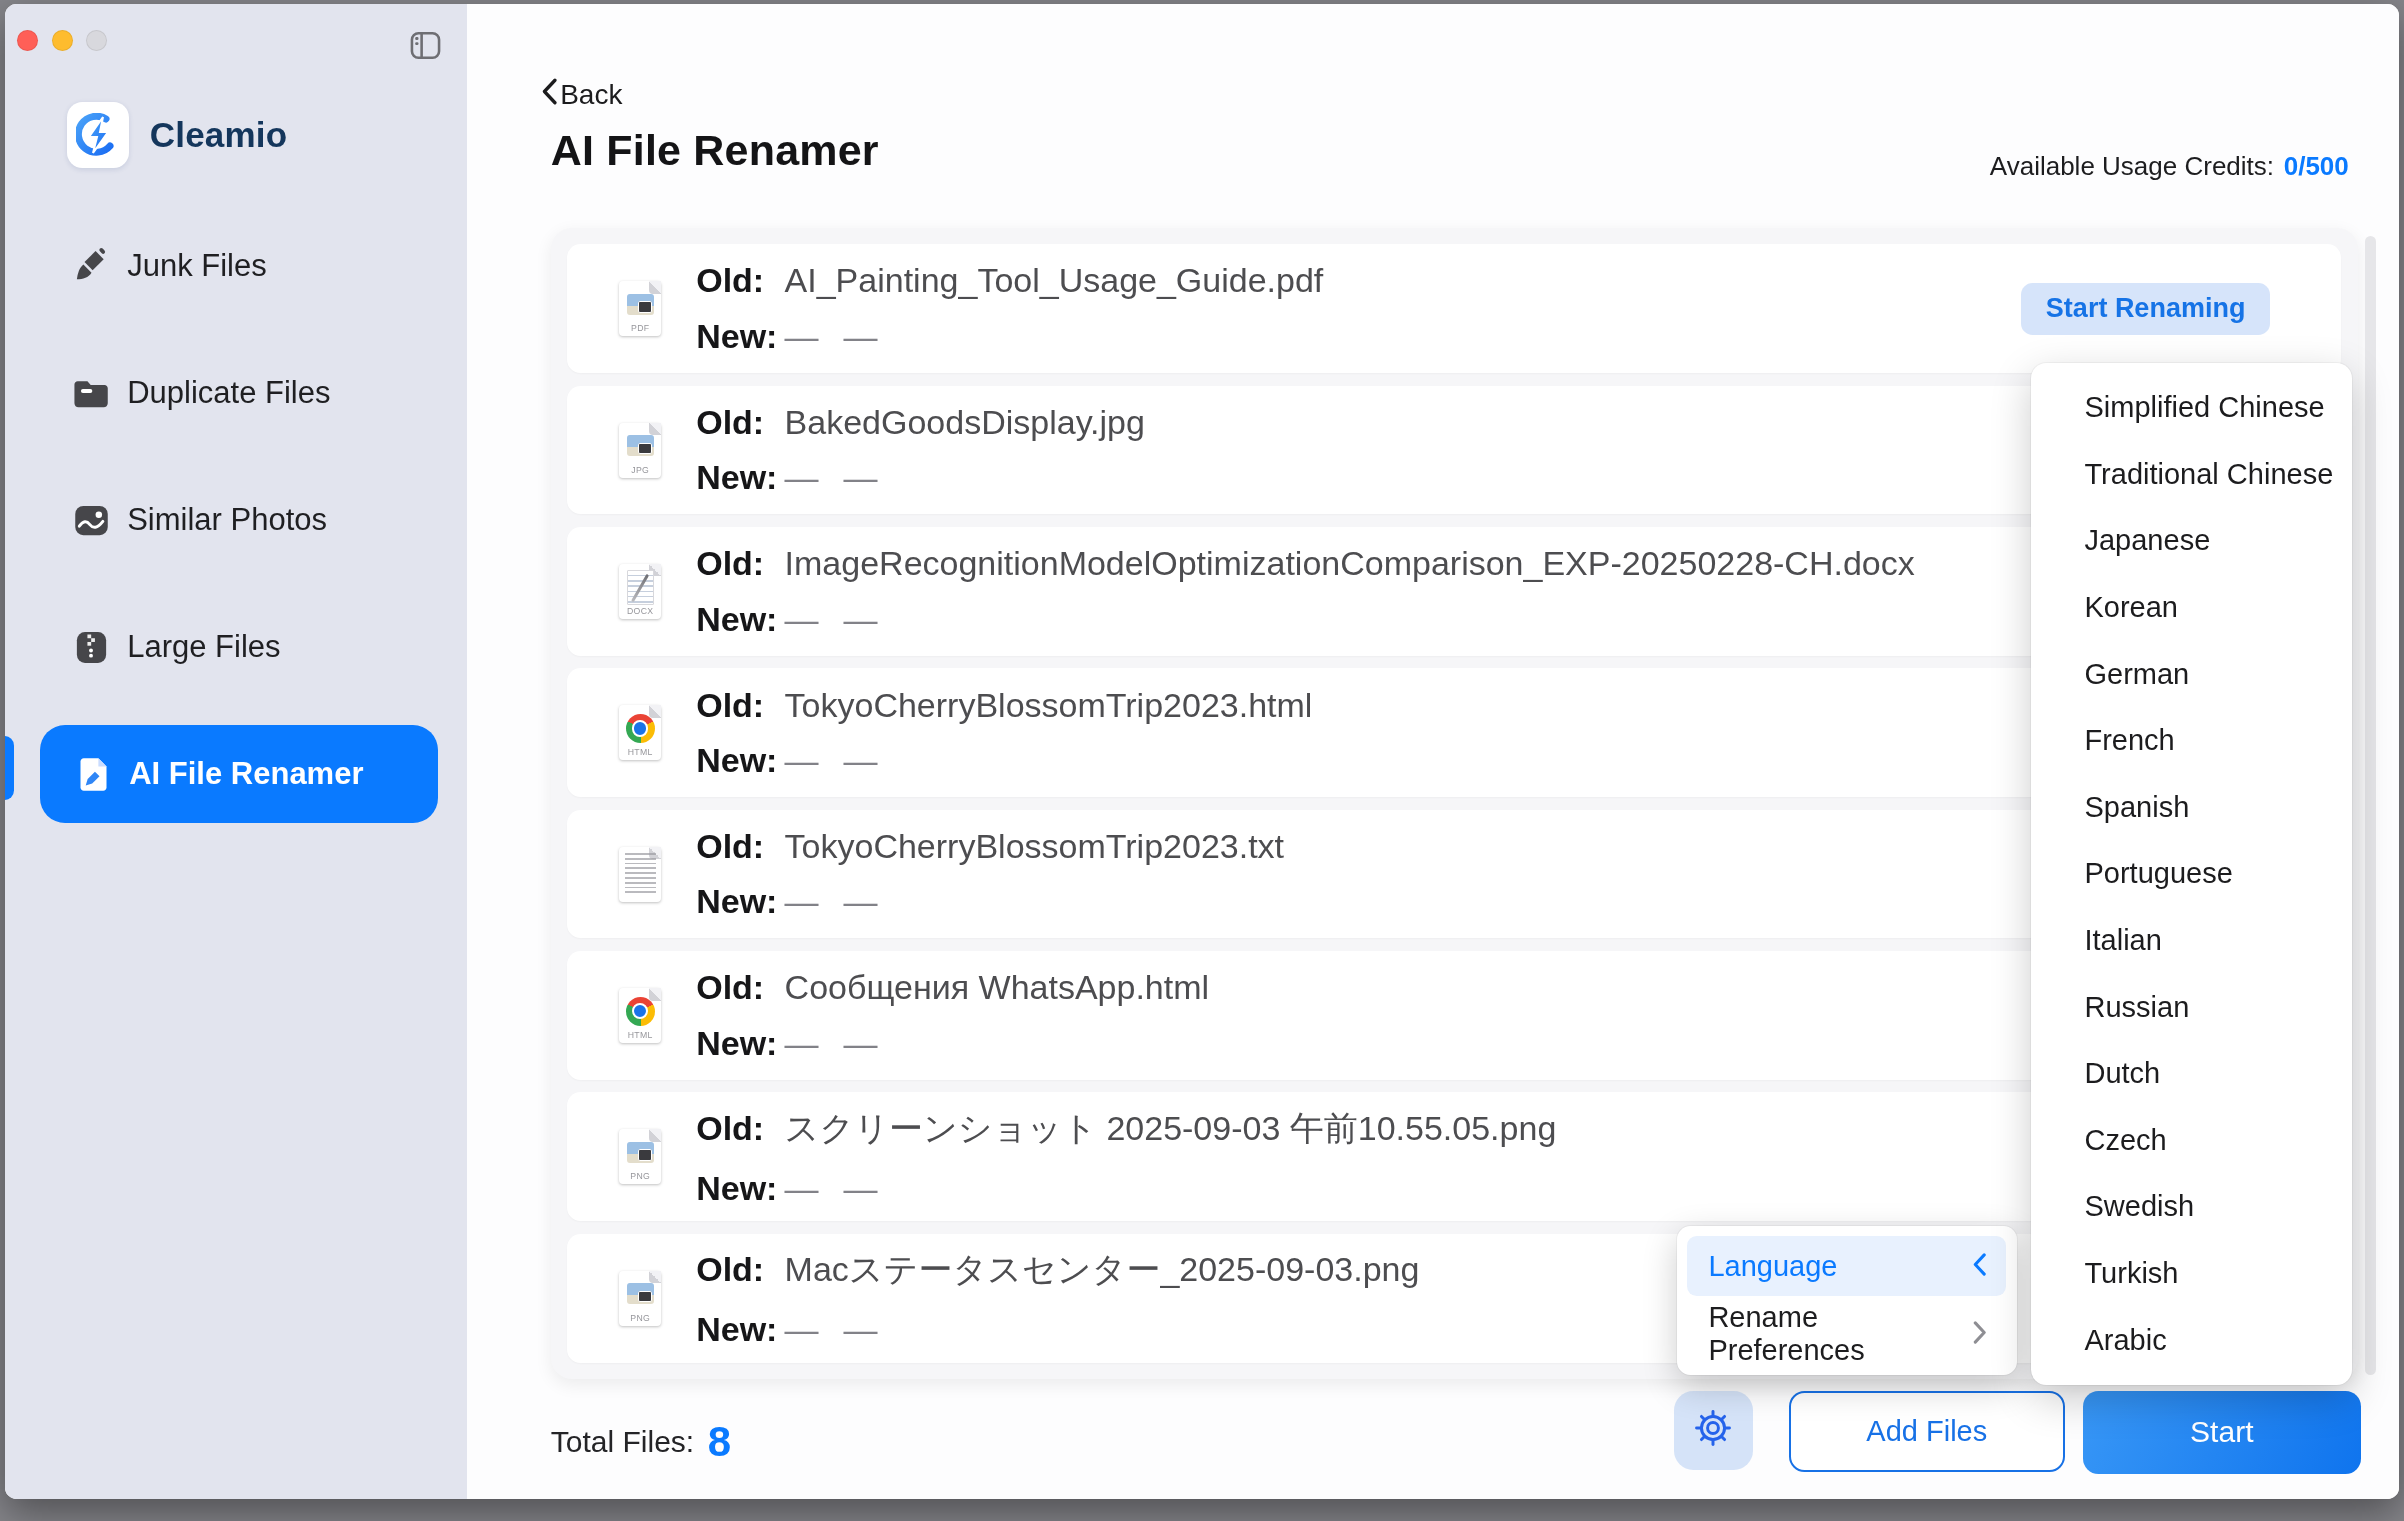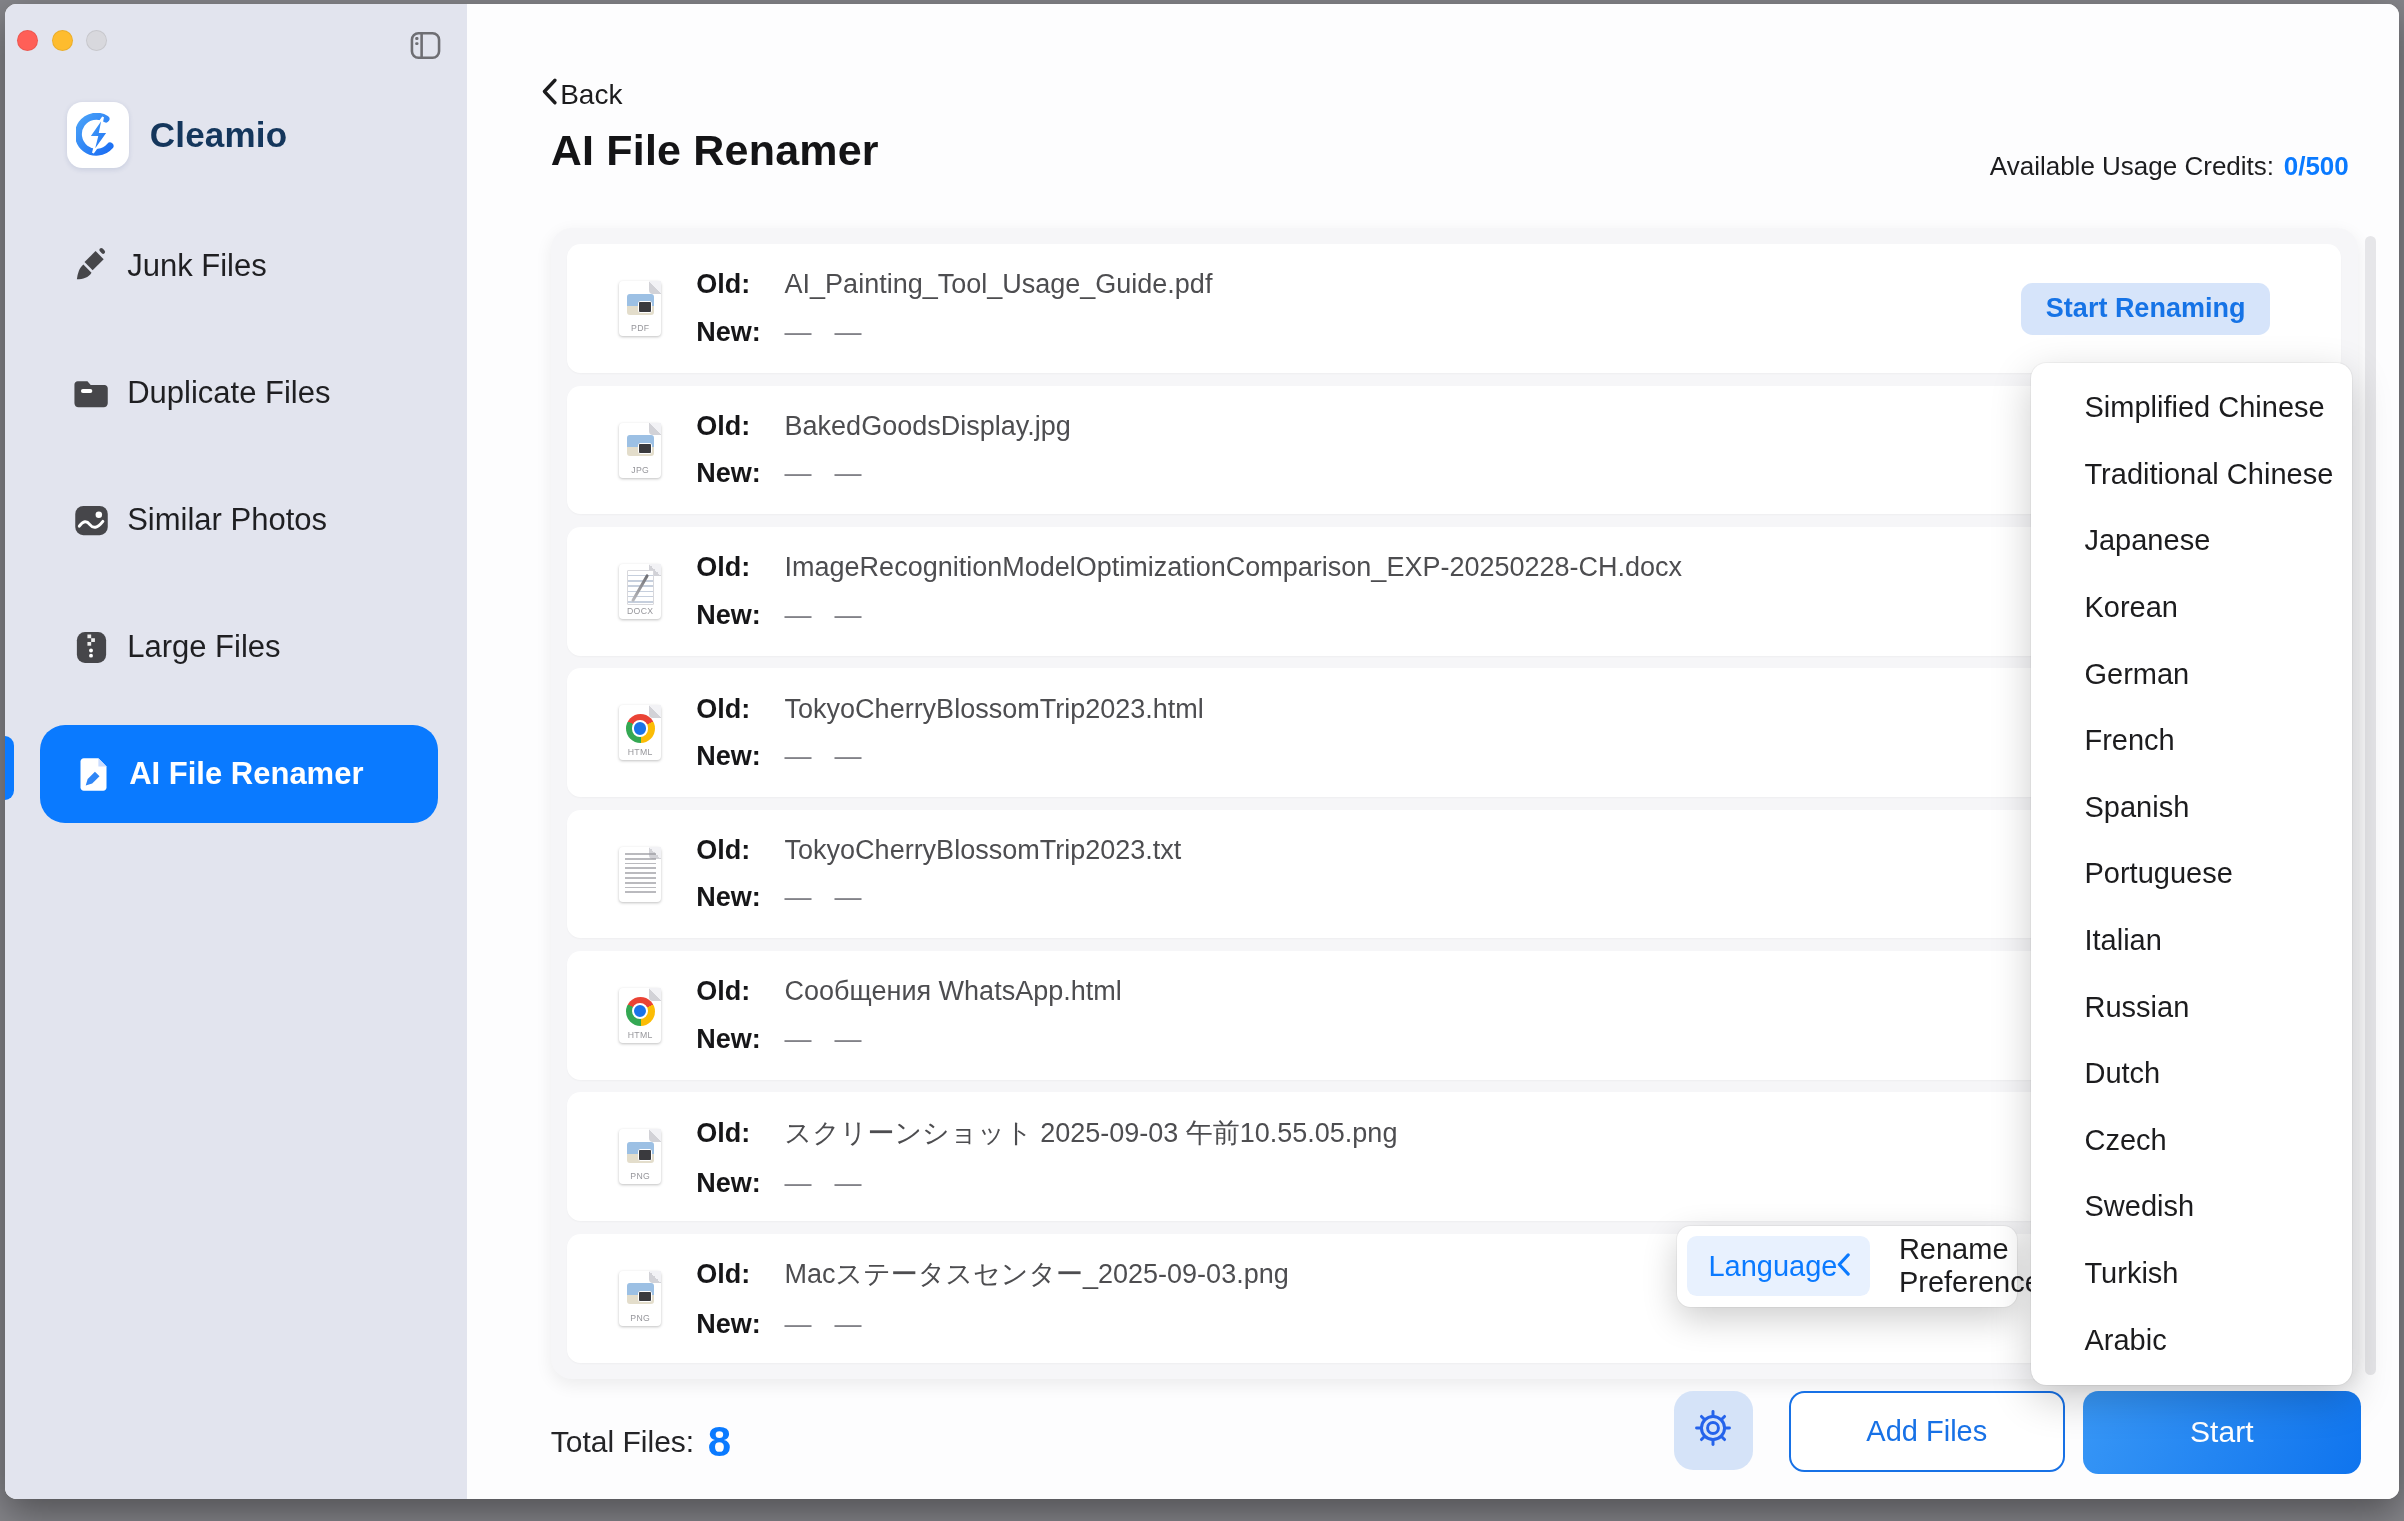--- a/index.html
+++ b/index.html
@@ -36,21 +36,21 @@
   .credits{position:absolute;right:50px;top:147px;font-size:26px;color:#1d1d1f;}
   .credits b{color:#0a7aff;font-weight:800;margin-left:9.7px;}
   
   .list{
     position:absolute;left:546px;top:224px;width:1807px;height:1151px;
     background:#f6f6f8;border-radius:21px;box-shadow:0 5.8px 17.4px rgba(0,0,0,.07);
     padding:16.4px;box-sizing:border-box;display:flex;flex-direction:column;gap:12.6px;z-index:1;
   }
   .frow{background:#fff;border-radius:13.5px;flex:1;display:flex;align-items:center;padding:0 23px 0 52px;box-shadow:0 1px 1.9px rgba(0,0,0,.03);position:relative;}
   .ftext{display:flex;flex-direction:column;gap:16.4px;margin-left:35px;min-width:0;}
-  .fline{display:flex;align-items:baseline;gap:17.4px;font-size:27px;white-space:nowrap;}
+  .fline{display:flex;align-items:baseline;gap:17.4px;font-size:34px;white-space:nowrap;}
   .flabel{font-weight:800;color:#161618;width:71px;flex:none;}
   .fname{color:#4d4d50;}
   .fdash{color:#828288;letter-spacing:7.7px;}
   .rename-btn{
     margin-left:auto;margin-right:48px;height:52px;padding:0 25px;border:none;border-radius:11.6px;
     background:#d6e4fa;color:#1673e6;font-size:27px;font-weight:700;cursor:pointer;
     font-family:inherit;flex:none;
   }
   
   .ficon{position:relative;width:42px;height:55px;background:#fff;border-radius:3.9px;flex:none;
@@ -77,21 +77,21 @@
     background:#fff;border-radius:15.4px;box-shadow:0 13.5px 42px rgba(0,0,0,.20), 0 0 0 1px rgba(0,0,0,.04);
     padding:11.6px 9.7px;box-sizing:border-box;display:flex;flex-direction:column;
   }
   .lang-item{position:relative;flex:1;display:flex;align-items:center;padding-left:44px;font-size:29px;color:#1c1c1e;border-radius:9.7px;cursor:pointer;}
   .lang-item.sel{background:#e8f1fe;color:#0a7aff;font-weight:500;}
   .lang-item .check{position:absolute;left:9.7px;top:50%;transform:translateY(-50%);}
   
   .ctx-menu{
     position:absolute;left:1672px;top:1222px;width:340px;z-index:25;
     background:#fff;border-radius:13.5px;box-shadow:0 11.6px 35px rgba(0,0,0,.20), 0 0 0 1px rgba(0,0,0,.04);
-    padding:10.6px;box-sizing:border-box;display:flex;gap:7.7px;
+    padding:10.6px;box-sizing:border-box;display:flex;flex-direction:column;gap:7.7px;
   }
   .ctx-item{height:60px;border-radius:9.7px;display:flex;align-items:center;padding:0 19.3px 0 21px;font-size:29px;color:#1d1d1f;cursor:pointer;}
   .ctx-item.sel{background:#e8f1fe;color:#0a7aff;}
   .ctx-item .spacer{flex:1;}
   
   .total{position:absolute;left:546px;top:1414px;font-size:30px;color:#242427;display:flex;align-items:center;gap:13.5px;z-index:5;}
   .total b{font-size:42px;font-weight:800;color:#0a7aff;}
   .gear-btn{position:absolute;left:1669px;top:1387px;width:79px;height:79px;border-radius:19.3px;background:#d5e3f8;
     display:flex;align-items:center;justify-content:center;cursor:pointer;z-index:5;}
   .add-btn{position:absolute;left:1784px;top:1387px;width:276px;height:81px;border-radius:15.4px;background:#fff;

